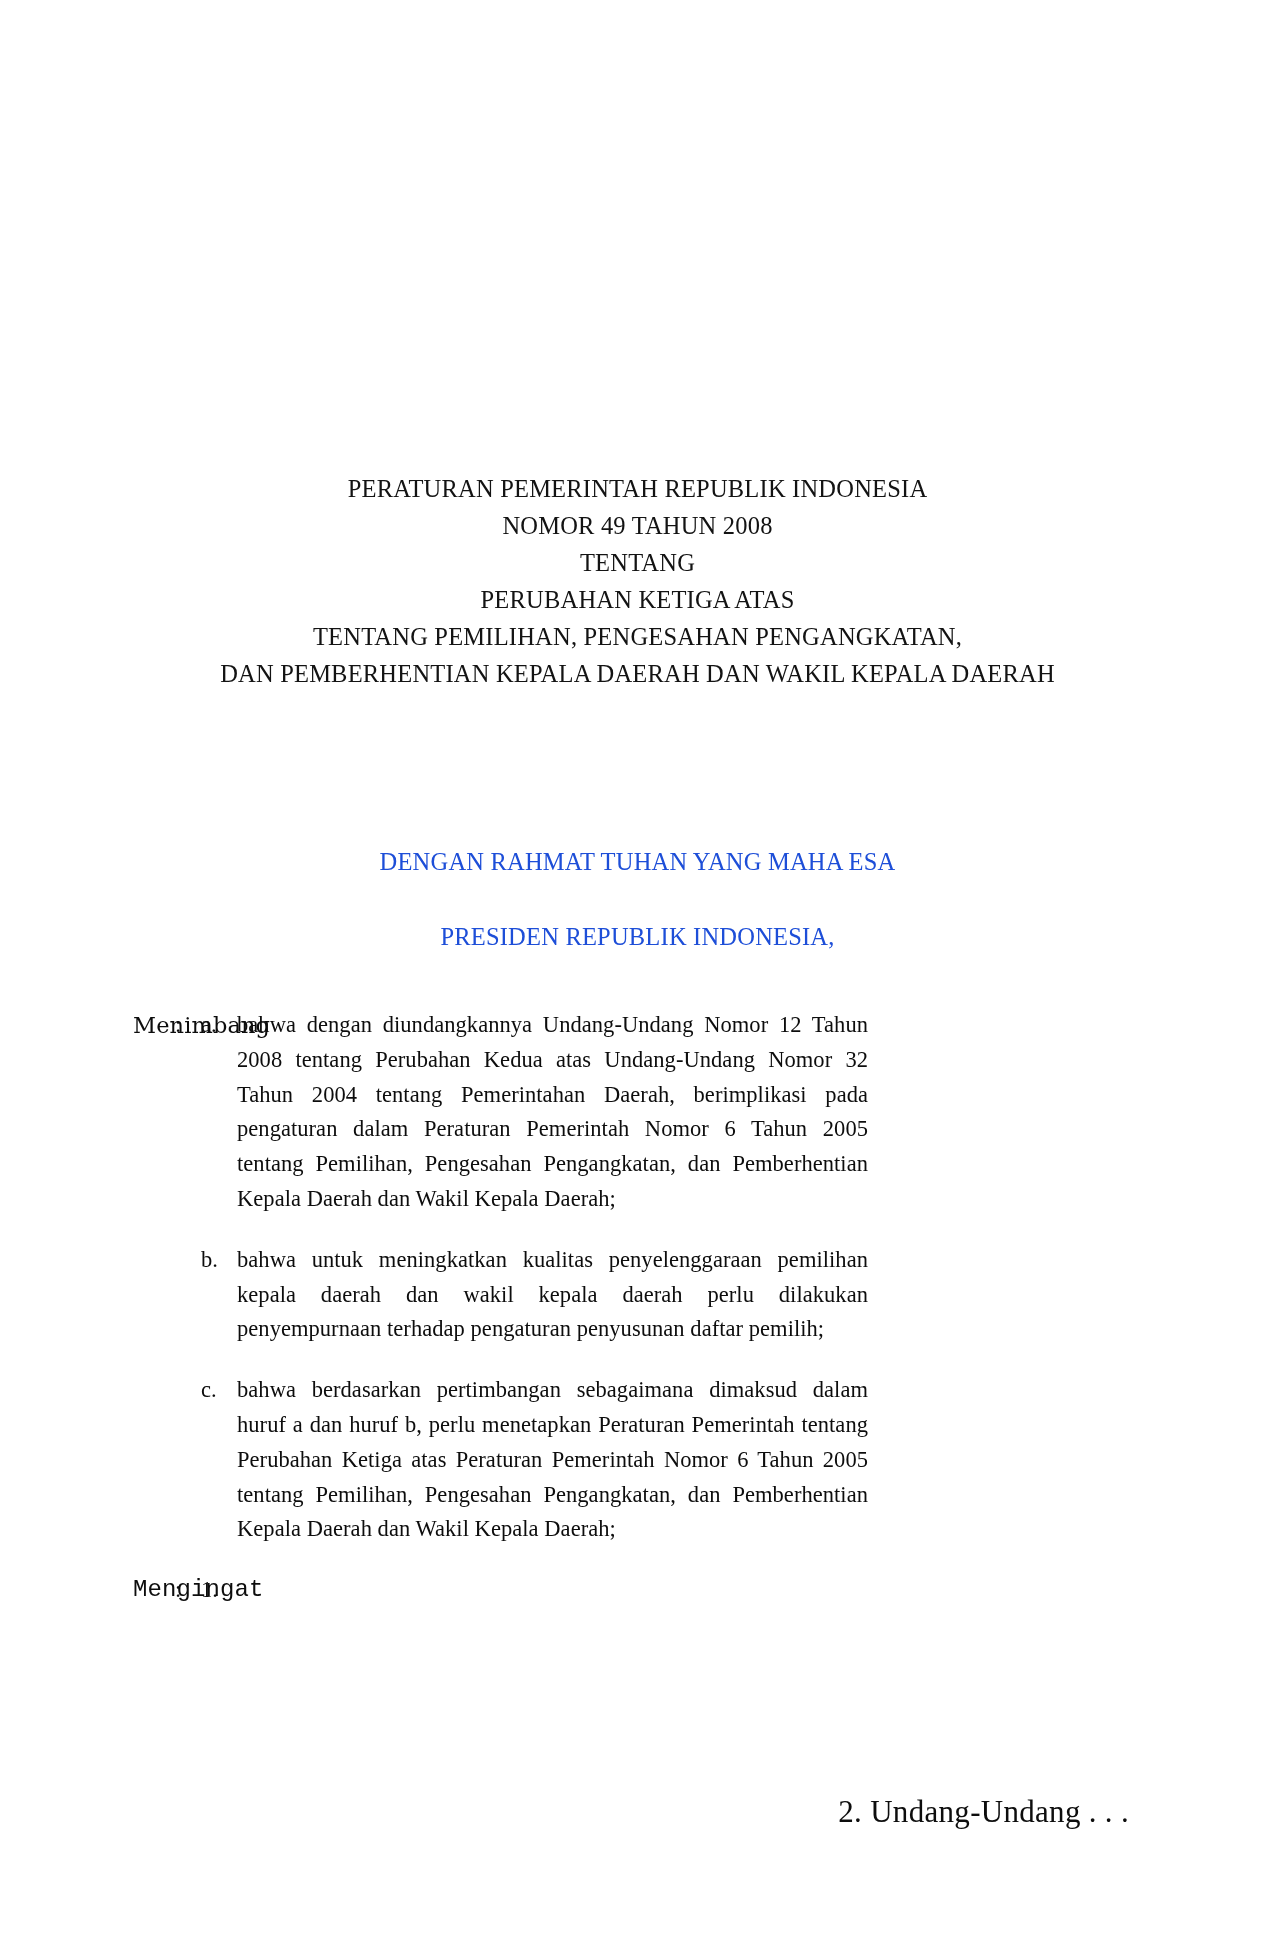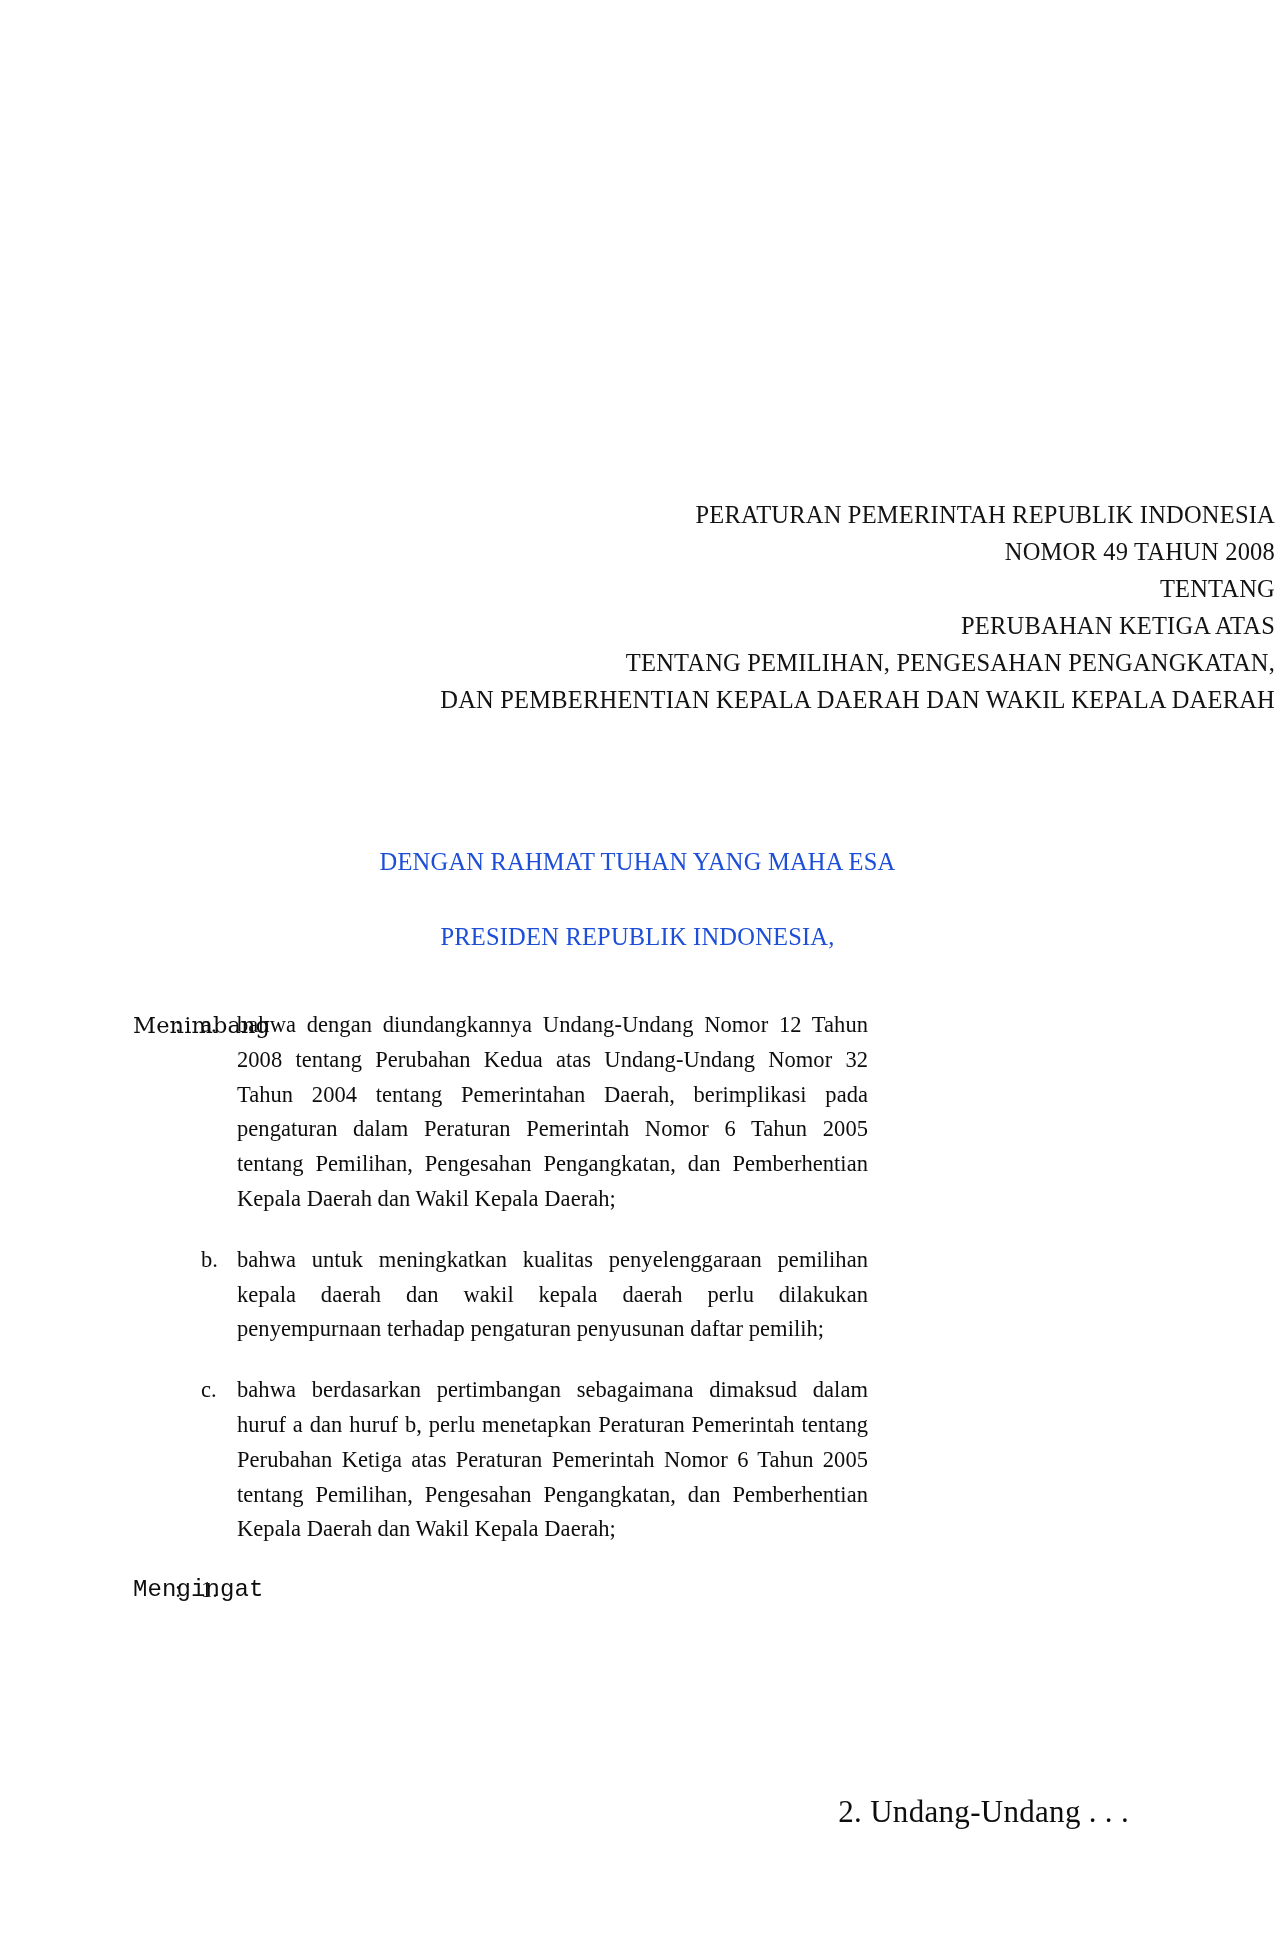--- a/index.html
+++ b/index.html
@@ -17,22 +17,21 @@
     font-family: "Liberation Serif", "DejaVu Serif", serif;
     overflow: hidden;
   }
 
   
   .heading-block {
     position: absolute;
     left: 0;
     right: 0;
     top: 470px;
-    text-align: right;
-    margin-top: 26px;
+    text-align: center;
   }
   .heading-line {
     font-family: "Liberation Serif", "DejaVu Serif", serif;
     font-size: 24.5px;
     line-height: 37px;
     letter-spacing: 0.2px;
     white-space: nowrap;
     color: #131313;
   }
 

